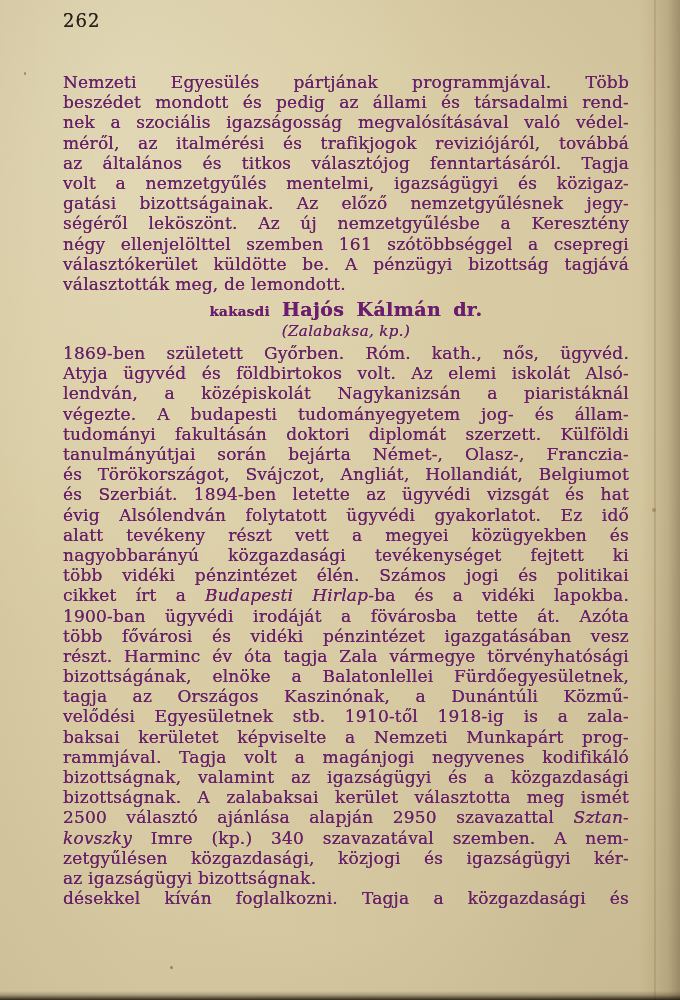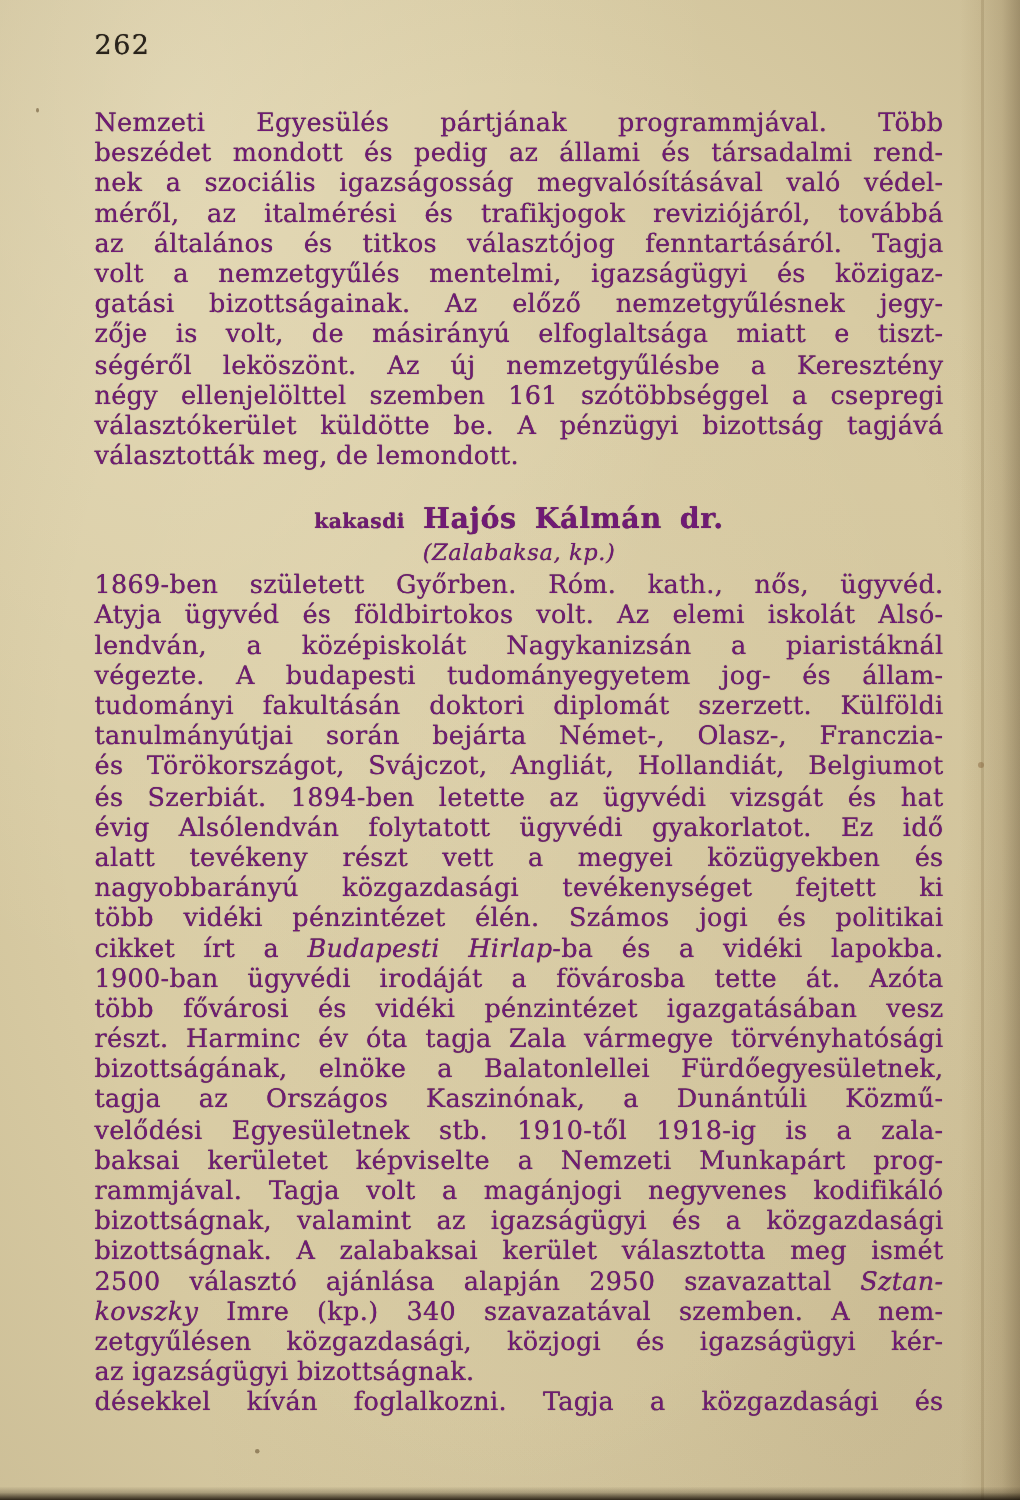--- a/index.html
+++ b/index.html
@@ -39,37 +39,37 @@
   .speck1 { left: 170px; top: 966px; width: 3px; height: 3px; }
   .speck2 { left: 652px; top: 508px; width: 4px; height: 4px; background: rgba(130,95,55,0.45); }
   .speck3 { left: 24px;  top: 72px;  width: 2px; height: 3px; }
 
   .content {
     position: absolute; left: 63px; top: 72px; width: 566px;
     color: #701a75;
     text-shadow: 0 0 0.5px rgba(41,35,27,0.85);
   }
   .page-number {
-    position: absolute; left: 63px; top: 20px;
+    position: absolute; left: 63px; top: 10px;
     font-size: 18px; color: #29231b;
     text-shadow: 0 0 0.5px rgba(41,35,27,0.85);
     letter-spacing: 1px;
   }
   .line {
     height: 20.2px; line-height: 20.2px;
     font-size: 17px; letter-spacing: 0.2px;
     text-align: justify;
     text-align-last: justify;
     white-space: normal;
   }
   .line.end { text-align-last: left; }
   .it { font-style: italic; }
 
   .entry-heading {
-    height: 24px; line-height: 24px; margin-top: 20px;
+    height: 24px; line-height: 24px; margin-top: 3px;
     text-align: center; font-weight: bold; font-size: 19px;
     letter-spacing: 0.4px; word-spacing: 5px;
   }
   .entry-heading .prefix {
     font-size: 13.5px; font-weight: bold; letter-spacing: 0.3px; word-spacing: 0;
   }
   .entry-subheading {
     height: 22px; line-height: 20px;
     text-align: center; font-style: italic; font-size: 15px;
     letter-spacing: 0.4px;
@@ -90,21 +90,20 @@
 
 <div class="content">
   <div>
       <div class="line"><span>Nemzeti Egyesülés pártjának programmjával. Több</span></div>
       <div class="line"><span>beszédet mondott és pedig az állami és társadalmi rend-</span></div>
       <div class="line"><span>nek a szociális igazságosság megvalósításával való védel-</span></div>
       <div class="line"><span>méről, az italmérési és trafikjogok reviziójáról, továbbá</span></div>
       <div class="line"><span>az általános és titkos választójog fenntartásáról. Tagja</span></div>
       <div class="line"><span>volt a nemzetgyűlés mentelmi, igazságügyi és közigaz-</span></div>
       <div class="line"><span>gatási bizottságainak. Az előző nemzetgyűlésnek jegy-</span></div>
-      <div class="line"><span>zője is volt, de másirányú elfoglaltsága miatt e tiszt-</span></div>
       <div class="line"><span>ségéről leköszönt. Az új nemzetgyűlésbe a Keresztény</span></div>
       <div class="line"><span>négy ellenjelölttel szemben 161 szótöbbséggel a csepregi</span></div>
       <div class="line"><span>választókerület küldötte be. A pénzügyi bizottság tagjává</span></div>
       <div class="line end"><span>választották meg, de lemondott.</span></div>
     </div>
   <div class="entry-heading">
     <span class="prefix">kakasdi</span>
     <span>Hajós Kálmán dr.</span>
   </div>
   <div class="entry-subheading">(Zalabaksa, kp.)</div>

